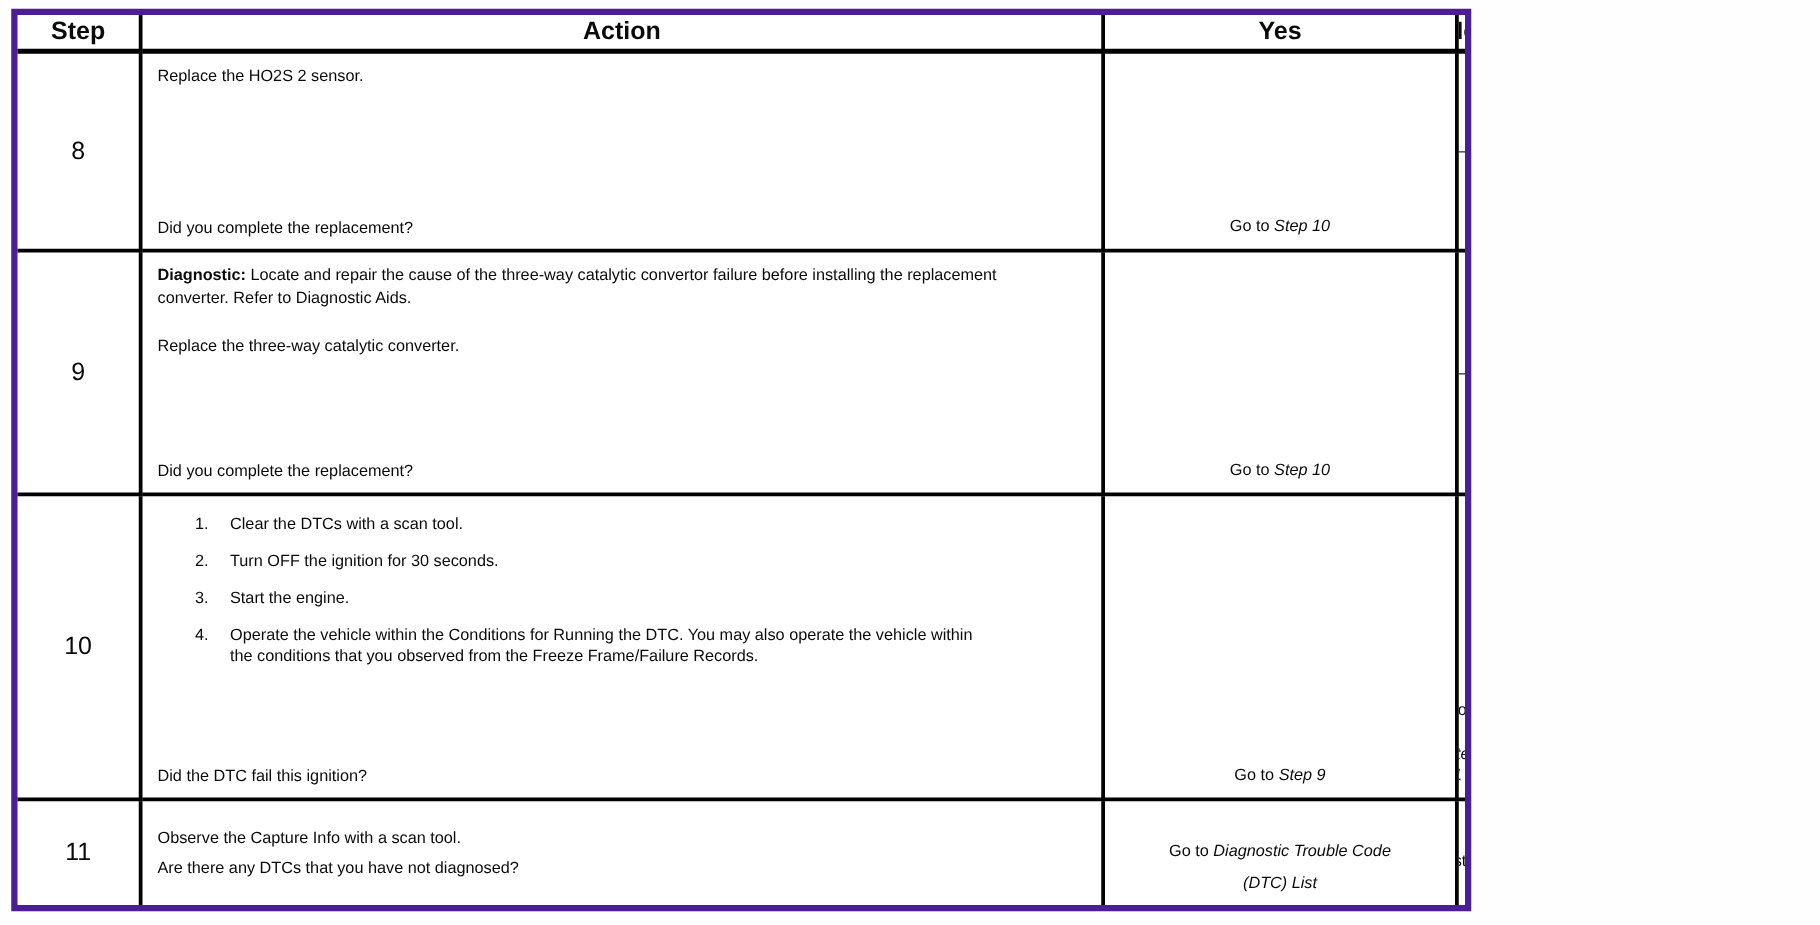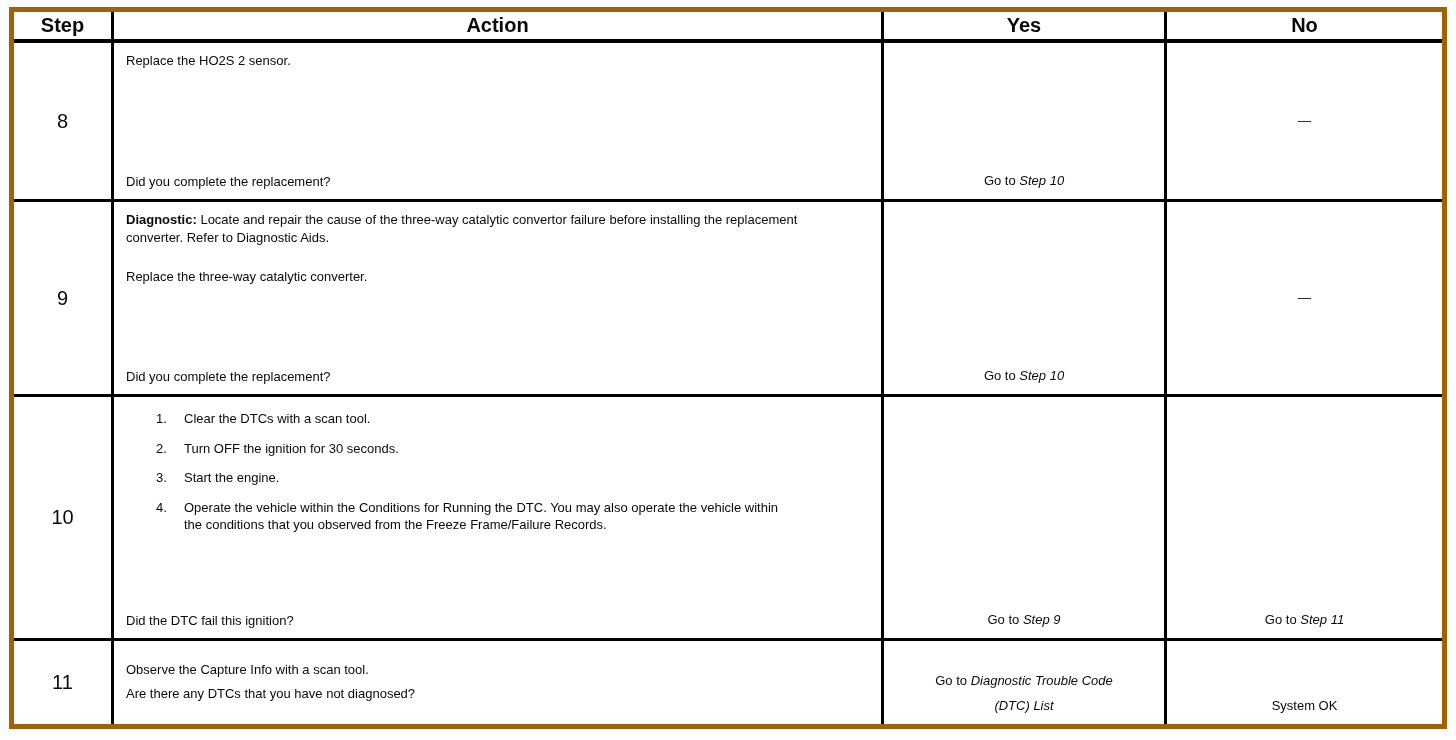--- a/index.html
+++ b/index.html
@@ -14,23 +14,23 @@
     width: 1456px;
     height: 740px;
     background: #fefefe;
     position: relative;
     overflow: hidden;
   }
   .dtc-table {
     position: absolute;
     left: 9px;
     top: 7px;
-    width: 1438px;
+    width: 1168px;
     height: 722px;
-    border: 5px solid #a16207;
+    border: 5px solid #4c1d95;
     box-sizing: border-box;
     display: grid;
     grid-template-columns: 100px 770px 283px 1fr;
     grid-template-rows: 31px 159px 195px 244px 1fr;
     background: #fff;
   }
   .cell {
     border-right: 3px solid #000;
     border-bottom: 3px solid #000;
     box-sizing: border-box;

